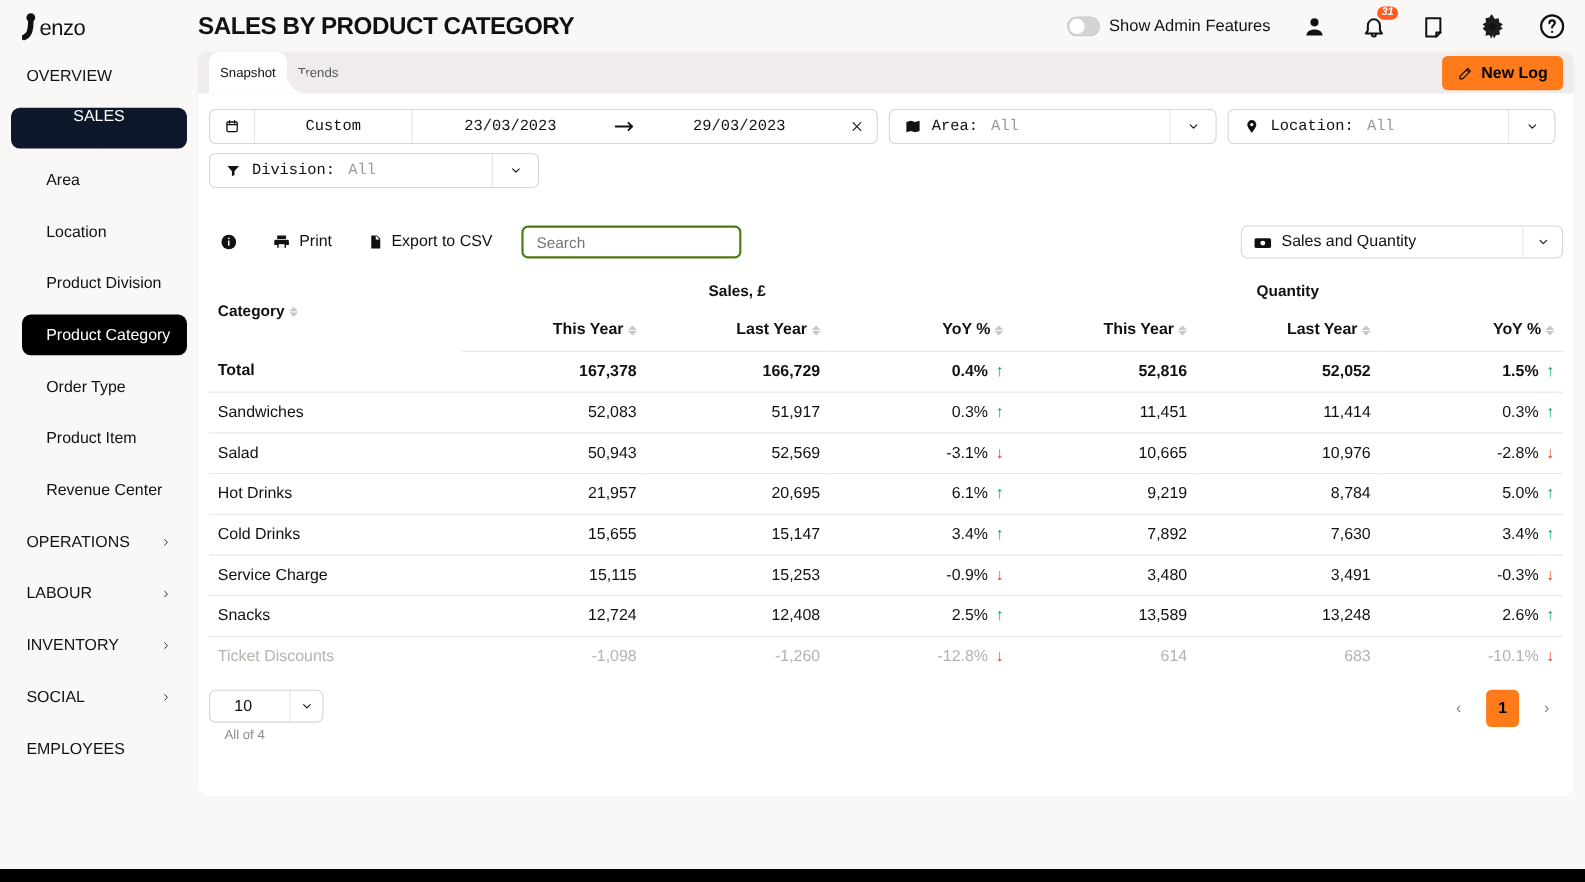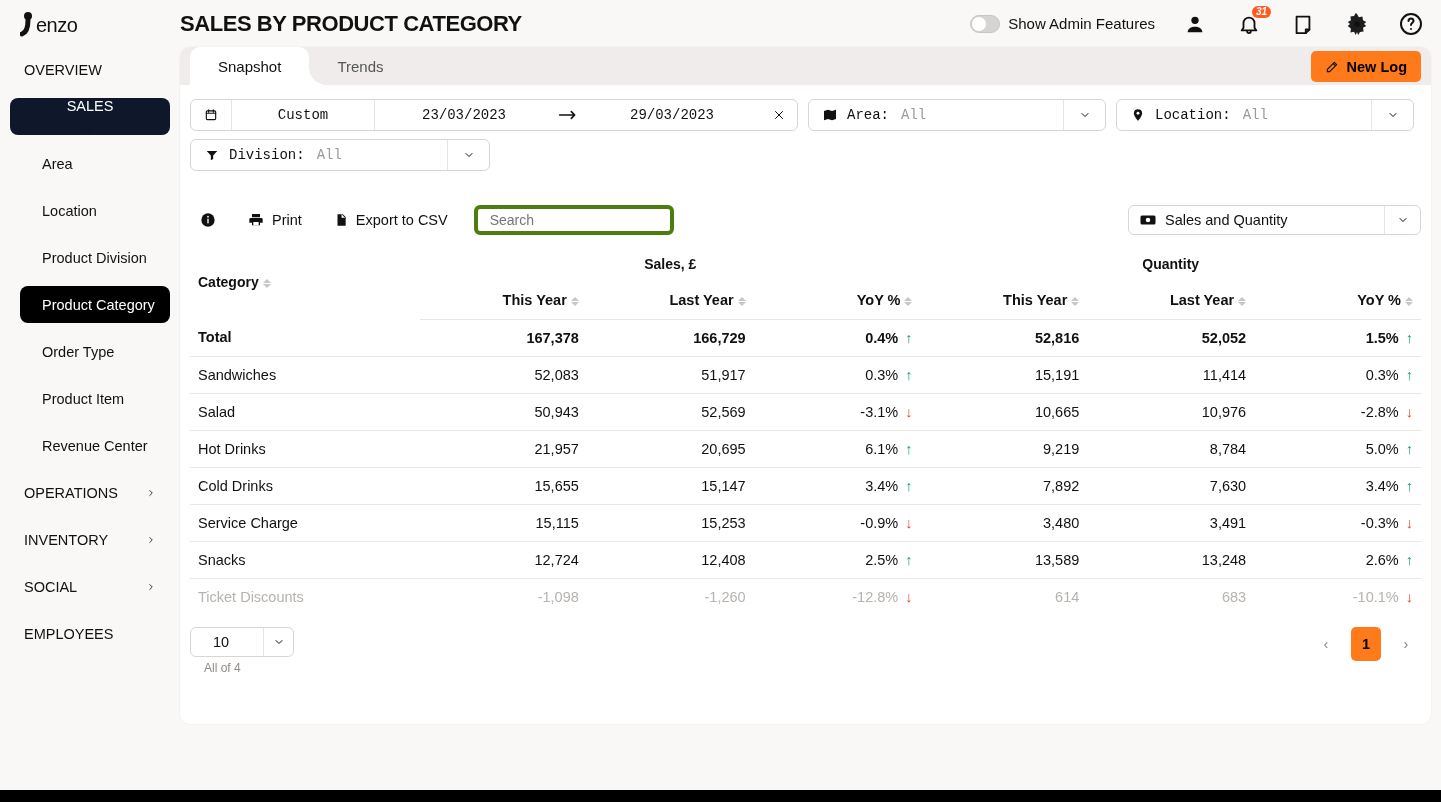--- a/index.html
+++ b/index.html
@@ -105,22 +105,22 @@
   .tabrow {
     position:relative;
     height:38px;
     background:#efeceb;
     display:flex; align-items:flex-end;
     padding-left:10px;
   }
   .tab {
     height:38px;
     display:flex; align-items:center;
-    padding:0 28px;
-    font-size:15px;
+    padding:0 10px;
+    font-size:12px;
     cursor:pointer;
     color:#555;
   }
   .tab.active {
     background:#fff;
     border-top-left-radius:10px;
     border-top-right-radius:10px;
     color:#111;
     position:relative;
   }
@@ -173,21 +173,21 @@
 
   
   .tblbar {
     display:flex; align-items:center;
     padding:34px 10px 0;
     gap:22px;
   }
   .iconbtn { display:flex; align-items:center; gap:8px; font-size:14.5px; cursor:pointer; padding-left:10px;}
   .searchbox {
     height:30px; width:200px;
-    border:4px solid #4d7c0f; border-radius:6px;
+    border:2px solid #4d7c0f; border-radius:6px;
     display:flex; padding:0 10px;
     font-size:14px; color:#999;
     justify-content:space-between;
     margin-left:4px;
   }
   .searchbox input { border:none; outline:none; flex:1; font-size:14px; background:transparent; }
   .tblbar-spacer { flex:1; }
   .metric-select {
     height:30px; min-width:293px;
     border:1px solid #d8d5d2; border-radius:6px;
@@ -326,20 +326,28 @@
     <div class="nav-sub">Revenue Center</div>
     <div class="nav-item">
       <span>OPERATIONS</span>
       <span class="chev">
         <svg width="10" height="10" viewBox="0 0 24 24">
           <path class="icn" stroke="currentColor" d="M9 6l6 6-6 6"></path>
         </svg>
       </span>
     </div>
     <div class="nav-item">
+      <span>LABOUR</span>
+      <span class="chev">
+        <svg width="10" height="10" viewBox="0 0 24 24">
+          <path class="icn" stroke="currentColor" d="M9 6l6 6-6 6"></path>
+        </svg>
+      </span>
+    </div>
+    <div class="nav-item">
       <span>INVENTORY</span>
       <span class="chev">
         <svg width="10" height="10" viewBox="0 0 24 24">
           <path class="icn" stroke="currentColor" d="M9 6l6 6-6 6"></path>
         </svg>
       </span>
     </div>
     <div class="nav-item">
       <span>SOCIAL</span>
       <span class="chev">
@@ -470,21 +478,21 @@
     </div>
     <div class="searchbox">
       <input type="text" placeholder="Search" style="">
       <svg width="14" height="14" viewBox="0 0 24 24">
           <circle cx="10" cy="10" r="6" class="icn"></circle>
           <path class="icn" d="M15 15l5 5"></path>
         </svg>
     </div>
     <div class="tblbar-spacer"></div>
     <div class="metric-select">
-      <span style="display:flex;align-items:center;gap:8px">
+      <span style="display:flex;align-items:flex-end;gap:8px">
         <svg width="18" height="14" viewBox="0 0 24 18">
             <rect x="2" y="3" width="20" height="12" rx="2" fill="#111"></rect>
             <circle cx="12" cy="9" r="3" fill="#fff"></circle>
           </svg>
         <span>Sales and Quantity</span>
       </span>
       <div class="carets">
         <svg width="12" height="12" viewBox="0 0 24 24">
             <path class="icn" stroke="#aaa" d="M6 9l6 6 6-6"></path>
           </svg>
@@ -549,21 +557,21 @@
             <td>0.4% <span class="arrup">↑</span></td>
             <td>52,816</td>
             <td>52,052</td>
             <td>1.5% <span class="arrup">↑</span></td>
           </tr>
           <tr>
             <td class="catcol">Sandwiches</td>
             <td>52,083</td>
             <td>51,917</td>
             <td>0.3% <span class="arrup">↑</span></td>
-            <td>15,191</td>
+            <td>11,451</td>
             <td>11,414</td>
             <td>0.3% <span class="arrup">↑</span></td>
           </tr>
           <tr>
             <td class="catcol">Salad</td>
             <td>50,943</td>
             <td>52,569</td>
             <td>-3.1% <span class="arrdn">↓</span></td>
             <td>10,665</td>
             <td>10,976</td>

